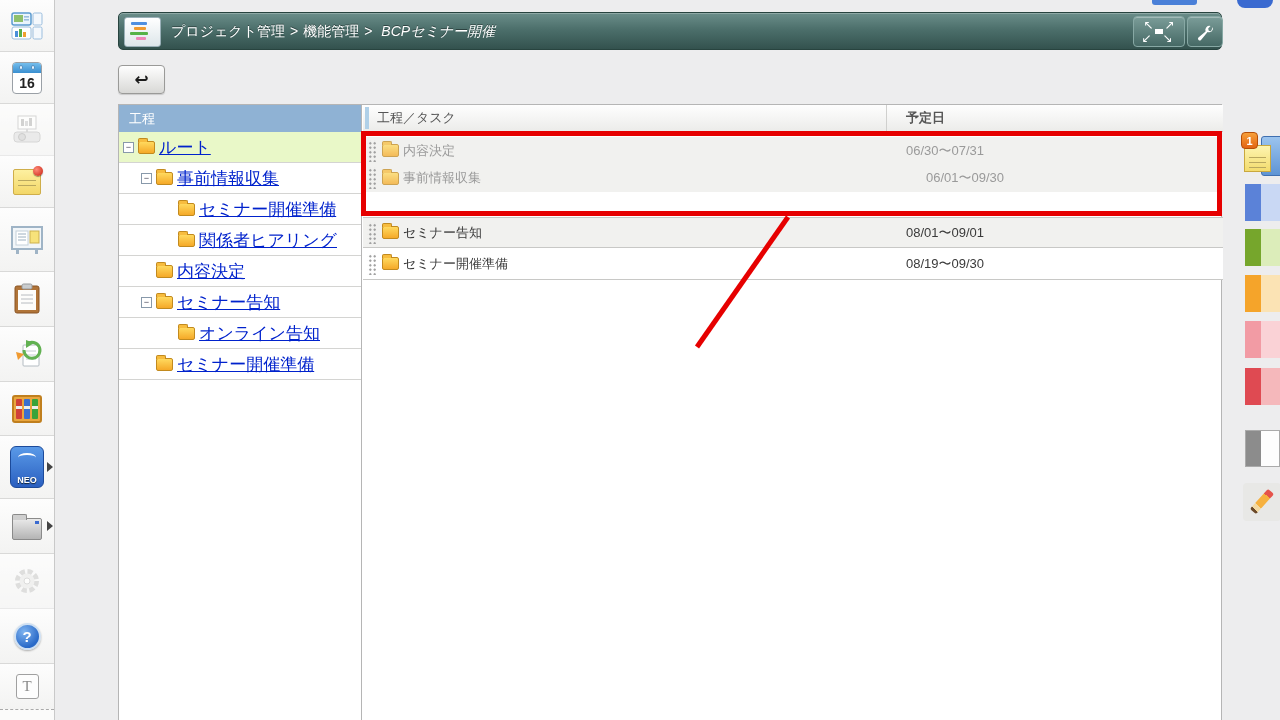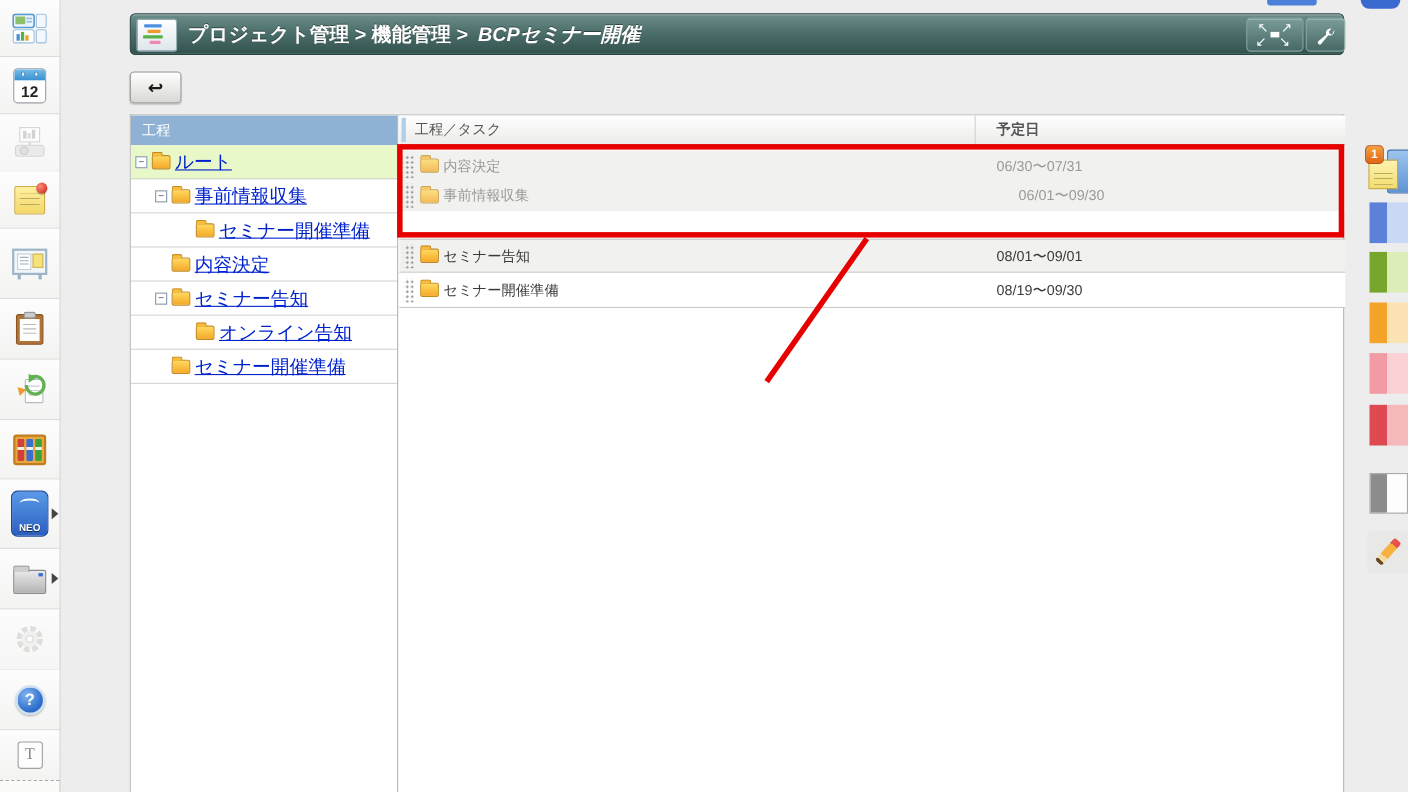--- a/index.html
+++ b/index.html
@@ -46,21 +46,21 @@
   .frag2 { position:absolute; left:1237px; top:0; width:36px; height:8px; background:#3a6ad0; border-radius:0 0 18px 18px; }
 
   
   .appbar { position:absolute; left:118px; top:12px; width:1104px; height:38px; border-radius:5px; border:1px solid #28443f; background:linear-gradient(#6b8e8a,#4c6f6b 45%,#33524e); box-shadow:inset 0 1px 0 rgba(255,255,255,.25); }
   .gantt-btn { position:absolute; left:5px; top:4px; width:37px; height:30px; background:linear-gradient(#ffffff,#dde6ea); border:1px solid #9ab0b8; border-radius:3px; padding:4px 3px; }
   .gb { height:3px; border-radius:1px; margin-bottom:2px; }
   .gb1 { width:16px; margin-left:3px; background:#4f8fe0; }
   .gb2 { width:12px; margin-left:6px; background:#f09a30; }
   .gb3 { width:18px; margin-left:2px; background:#56b248; }
   .gb4 { width:10px; margin-left:8px; background:#ef86b8; }
-  .crumbs { position:absolute; left:52px; top:0; line-height:37px; color:#fff; font-size:18px; font-weight:bold; text-shadow:0 -1px 0 rgba(0,0,0,.4); white-space:nowrap; }
+  .crumbs { position:absolute; left:52px; top:0; line-height:37px; color:#fff; font-size:14px; font-weight:normal; text-shadow:0 -1px 0 rgba(0,0,0,.4); white-space:nowrap; }
   .crumbs .cur { font-style:italic; margin-left:4px; }
   .crumbs .sep { margin:0 5px; }
   .hbtn { position:absolute; top:3px; height:31px; border:1px solid #87a8a4; border-radius:4px; background:linear-gradient(#7b9d99,#466965); box-shadow:inset 0 1px 0 rgba(255,255,255,.3); color:#fff; }
   .hbtn.expand { left:1014px; width:52px; }
   .hbtn.wrench { left:1068px; width:36px; display:flex; align-items:center; justify-content:center; }
   .exp-arrows { display:block; white-space:pre-line; text-align:center; font-size:12px; line-height:13px; padding-top:2px; letter-spacing:4px; text-indent:4px; }
   .exp-rect { position:absolute; left:50%; top:50%; width:8px; height:5px; margin:-2.5px 0 0 -4px; background:#fff; }
 
   
   .backbtn { position:absolute; left:118px; top:65px; width:47px; height:29px; border:1px solid #9a9a98; border-radius:4px; background:linear-gradient(#fefefe,#d8d8d6); text-align:center; font-size:17px; font-weight:bold; color:#1a1a1a; line-height:27px; box-shadow:0 1px 1px rgba(0,0,0,.15); }
@@ -138,21 +138,21 @@
           <rect x="12" y="20" width="3" height="5" fill="#f0a030"></rect>
         <rect x="22" y="15" width="9" height="12" rx="1.5" fill="#f4f8fc" stroke="#9bbede"></rect>
       </svg>
     </div>
     <div class="sbcell" style="top:52px;height:52px;">
       <div class="cal">
         <div class="cal-top">
             <i class="l"></i>
             <i class="r"></i>
           </div>
-        <div class="cal-num">12</div>
+        <div class="cal-num">16</div>
       </div>
     </div>
     <div class="sbcell disabled" style="top:104px;height:52px;">
       <svg width="34" height="30" viewBox="0 0 34 30">
         <rect x="8" y="1" width="18" height="13" fill="#fff" stroke="#aab4bc"></rect>
         <rect x="11" y="4" width="3" height="7" fill="#7fb2d8"></rect>
           <rect x="15" y="6" width="3" height="5" fill="#a8c8e0"></rect>
           <rect x="19" y="3" width="3" height="8" fill="#7fb2d8"></rect>
         <rect x="16" y="14" width="2" height="3" fill="#b8bec4"></rect>
         <rect x="4" y="17" width="26" height="10" rx="3" fill="#d8dcdf" stroke="#aab4bc"></rect>
@@ -274,20 +274,24 @@
       </div>
       <div class="titem pad1">
         <span class="expdr">−</span>
         <span class="fold"></span>
         <a class="tlink">事前情報収集</a>
       </div>
       <div class="titem pad2">
         <span class="fold"></span>
         <a class="tlink">セミナー開催準備</a>
       </div>
+      <div class="titem pad2">
+        <span class="fold"></span>
+        <a class="tlink">関係者ヒアリング</a>
+      </div>
       <div class="titem pad1n">
         <span class="fold"></span>
         <a class="tlink">内容決定</a>
       </div>
       <div class="titem pad1">
         <span class="expdr">−</span>
         <span class="fold"></span>
         <a class="tlink">セミナー告知</a>
       </div>
       <div class="titem pad2">

